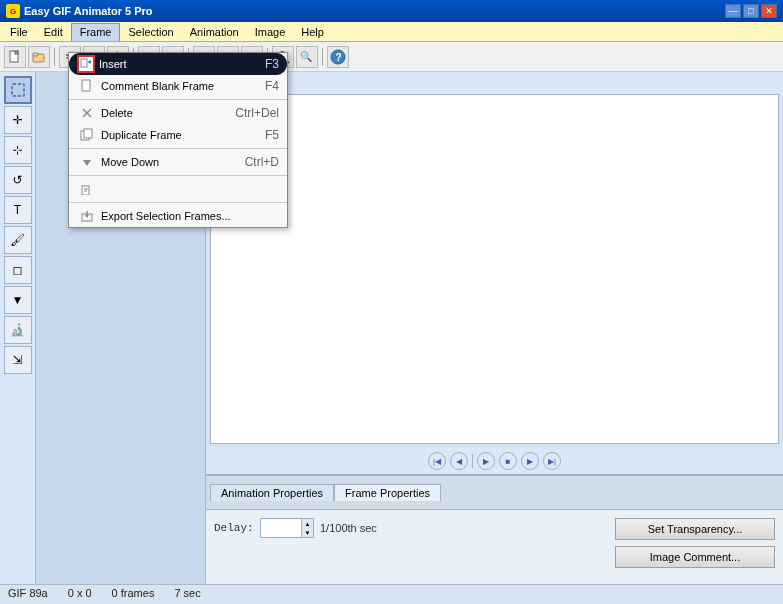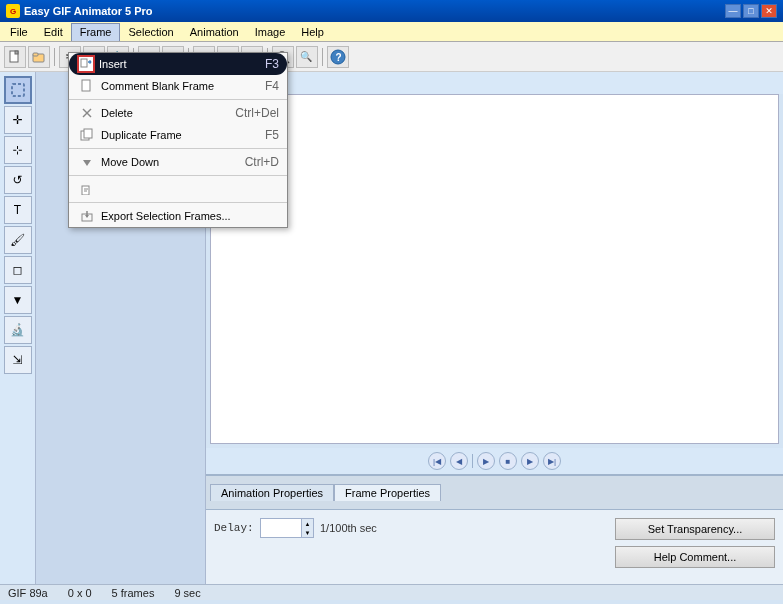--- a/index.html
+++ b/index.html
@@ -520,33 +520,33 @@
                 <div class="prop-spin">
                   <button class="prop-spin-btn">▲</button>
                   <button class="prop-spin-btn">▼</button>
                 </div>
               </div>
               <span class="prop-unit">1/100th sec</span>
             </div>
           </div>
           <div id="prop-right">
             <button class="prop-action-btn">Set Transparency...</button>
-            <button class="prop-action-btn">Help Comment...</button>
+            <button class="prop-action-btn">Image Comment...</button>
           </div>
         </div>
       </div>
 
     </div>
   </div>
 
   <div id="status-bar">
     <span class="status-item">GIF 89a</span>
     <span class="status-item">0 x 0</span>
-    <span class="status-item">5 frames</span>
-    <span class="status-item">9 sec</span>
+    <span class="status-item">0 frames</span>
+    <span class="status-item">7 sec</span>
   </div>
 
   <div id="frame-menu-dropdown">
 
     <div class="menu-drop-item highlighted">
       <div class="insert-icon-box">
         <svg width="12" height="12" viewBox="0 0 12 12">
           <rect x="1" y="1" width="6" height="8" fill="white" stroke="#888"></rect>
           <line x1="8" y1="4" x2="11" y2="4" stroke="#4080c0" stroke-width="1.5"></line>
           <line x1="9.5" y1="2.5" x2="11" y2="4" stroke="#4080c0" stroke-width="1.5"></line>

